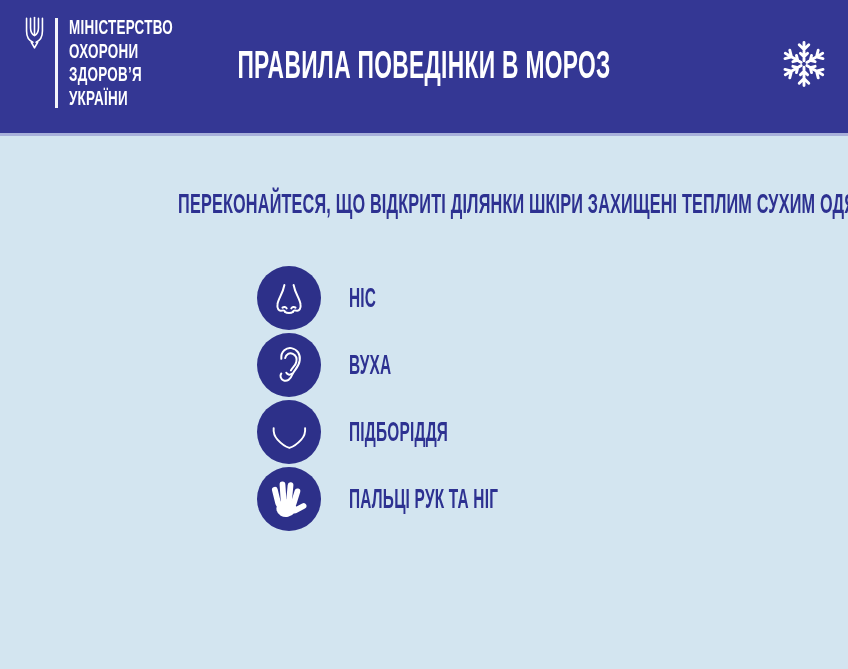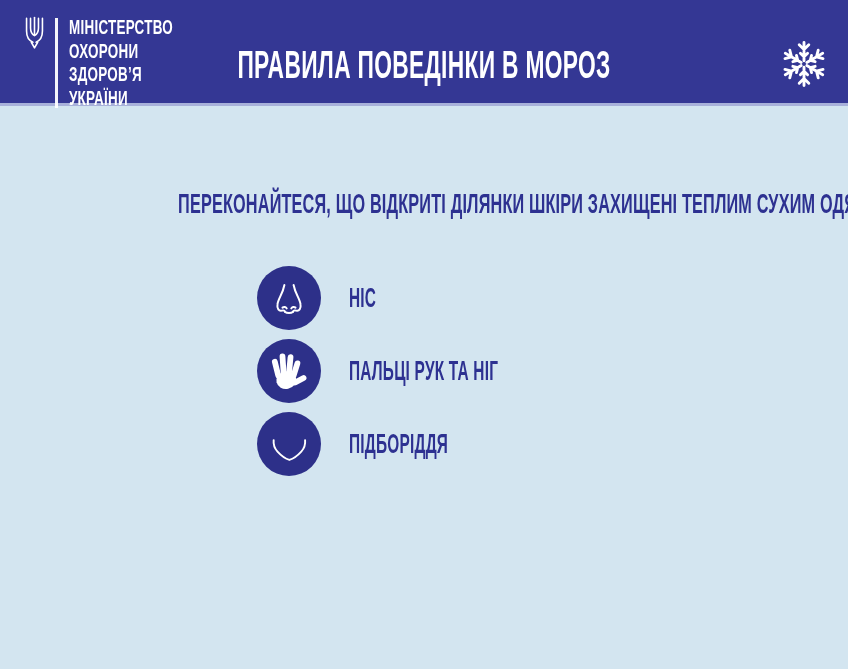--- a/index.html
+++ b/index.html
@@ -12,21 +12,21 @@
   }
   *{box-sizing:border-box;margin:0;padding:0}
   html,body{background:#e9eef3}
   .poster{
     position:relative;width:848px;height:669px;overflow:hidden;
     background:var(--body-bg);
     font-family:"Liberation Sans",sans-serif;
   }
   
   .header{
-    position:absolute;top:0;left:0;right:0;height:106px;
+    position:absolute;top:0;left:0;right:0;height:136px;
     background:var(--header-bg);
     border-bottom:3px solid var(--header-edge);
   }
   .logo{
     position:absolute;left:21px;top:13px;
     display:flex;align-items:flex-start;
   }
   .trident{width:27px;height:37px;margin-top:2px}
   .logo-divider{
     width:3px;height:90px;background:var(--white);
@@ -47,21 +47,21 @@
   .snowflake{position:absolute;right:20px;top:36px;width:48px;height:56px}
   
   .subtitle{
     position:absolute;left:0;right:0;top:190px;
     text-align:center;color:var(--accent-indigo);
     font-size:28px;line-height:28px;font-weight:700;letter-spacing:.3px;
     transform:scaleX(.58);transform-origin:center top;white-space:nowrap;
   }
   .items{
     position:absolute;left:257px;top:266px;
-    display:flex;flex-direction:column;gap:9px;
+    display:flex;flex-direction:column;gap:3px;
   }
   .item{display:flex;align-items:center;height:64px}
   .icon-circle{
     flex:0 0 64px;width:64px;height:64px;border-radius:50%;
     background:var(--icon-circle-bg);
     display:flex;align-items:center;justify-content:center;
   }
   .icon-circle svg{width:46px;height:46px}
   .item-label{
     margin-left:28px;color:var(--accent-indigo);
@@ -134,45 +134,57 @@
               <path d="M36,13 C38,24 44,31 45,38 C46,44 43,47.5 39.5,46.5 C37,45.8 35.5,46.3 35,48.3"></path>
               <path d="M25,48.3 C27,50 33,50 35,48.3"></path>
               <path d="M21.5,42.5 C23.5,41 26,41.6 27,43.6"></path>
               <path d="M38.5,42.5 C36.5,41 34,41.6 33,43.6"></path>
             </g>
           </svg>
         </div>
         <div class="item-label">НІС</div>
       </div>
 
+      <div class="item">
+        <div class="icon-circle">
+          <svg viewBox="0 0 60 60">
+            <g class="stroke" stroke-width="2.6">
+              <path d="M20,22 C19,12 27,7 33,8 C41,9.5 45,16 44,24 C43,33 37,36 34,43 C32,48.5 27.5,52 22.8,50 C19,48.4 17.8,44 20,41"></path>
+              <path d="M25,21 C26,15.5 31,13.5 35,15.5 C39,17.5 40.5,22 39.5,26 C38.5,31 34.5,33 32.5,37"></path>
+              <path d="M26.5,40 C27.5,42.5 31,43.5 33.5,41.5"></path>
+            </g>
+          </svg>
+        </div>
+        <div class="item-label">ВУХА</div>
+      </div>
 
+
+      <div class="item">
+        <div class="icon-circle">
+          <svg viewBox="0 0 60 60">
+            <g class="stroke" stroke-width="2.5">
+              <path d="M10,25 C9.5,30 10.5,35 15,40 C20,45.5 26,49.5 30.5,50.8 C35,49.5 41,45.5 46,40 C50.5,35 51.5,30 51,25"></path>
+            </g>
+          </svg>
+        </div>
+        <div class="item-label">ПІДБОРІДДЯ</div>
+      </div>
 
       <div class="item">
         <div class="icon-circle">
           <svg viewBox="0 0 60 60">
             <g stroke="#fff" stroke-width="7.5" stroke-linecap="round">
               <line x1="16" y1="36" x2="11.5" y2="18"></line>
               <line x1="23" y1="33" x2="21.5" y2="11"></line>
               <line x1="30" y1="33" x2="32" y2="12"></line>
               <line x1="36" y1="36" x2="41" y2="20"></line>
               <line x1="38" y1="45" x2="49" y2="39"></line>
             </g>
             <ellipse cx="26.5" cy="42" rx="13" ry="11.5" fill="#fff" transform="rotate(-12 26.5 42)"></ellipse>
           </svg>
         </div>
         <div class="item-label">ПАЛЬЦІ РУК ТА НІГ</div>
       </div>
 
-      <div class="item">
-        <div class="icon-circle">
-          <svg viewBox="0 0 60 60">
-            <g class="stroke" stroke-width="2.5">
-              <path d="M10,25 C9.5,30 10.5,35 15,40 C20,45.5 26,49.5 30.5,50.8 C35,49.5 41,45.5 46,40 C50.5,35 51.5,30 51,25"></path>
-            </g>
-          </svg>
-        </div>
-        <div class="item-label">ПІДБОРІДДЯ</div>
-      </div>
-
     </div>
   </div>
 
 </div>
 
 </body></html>

